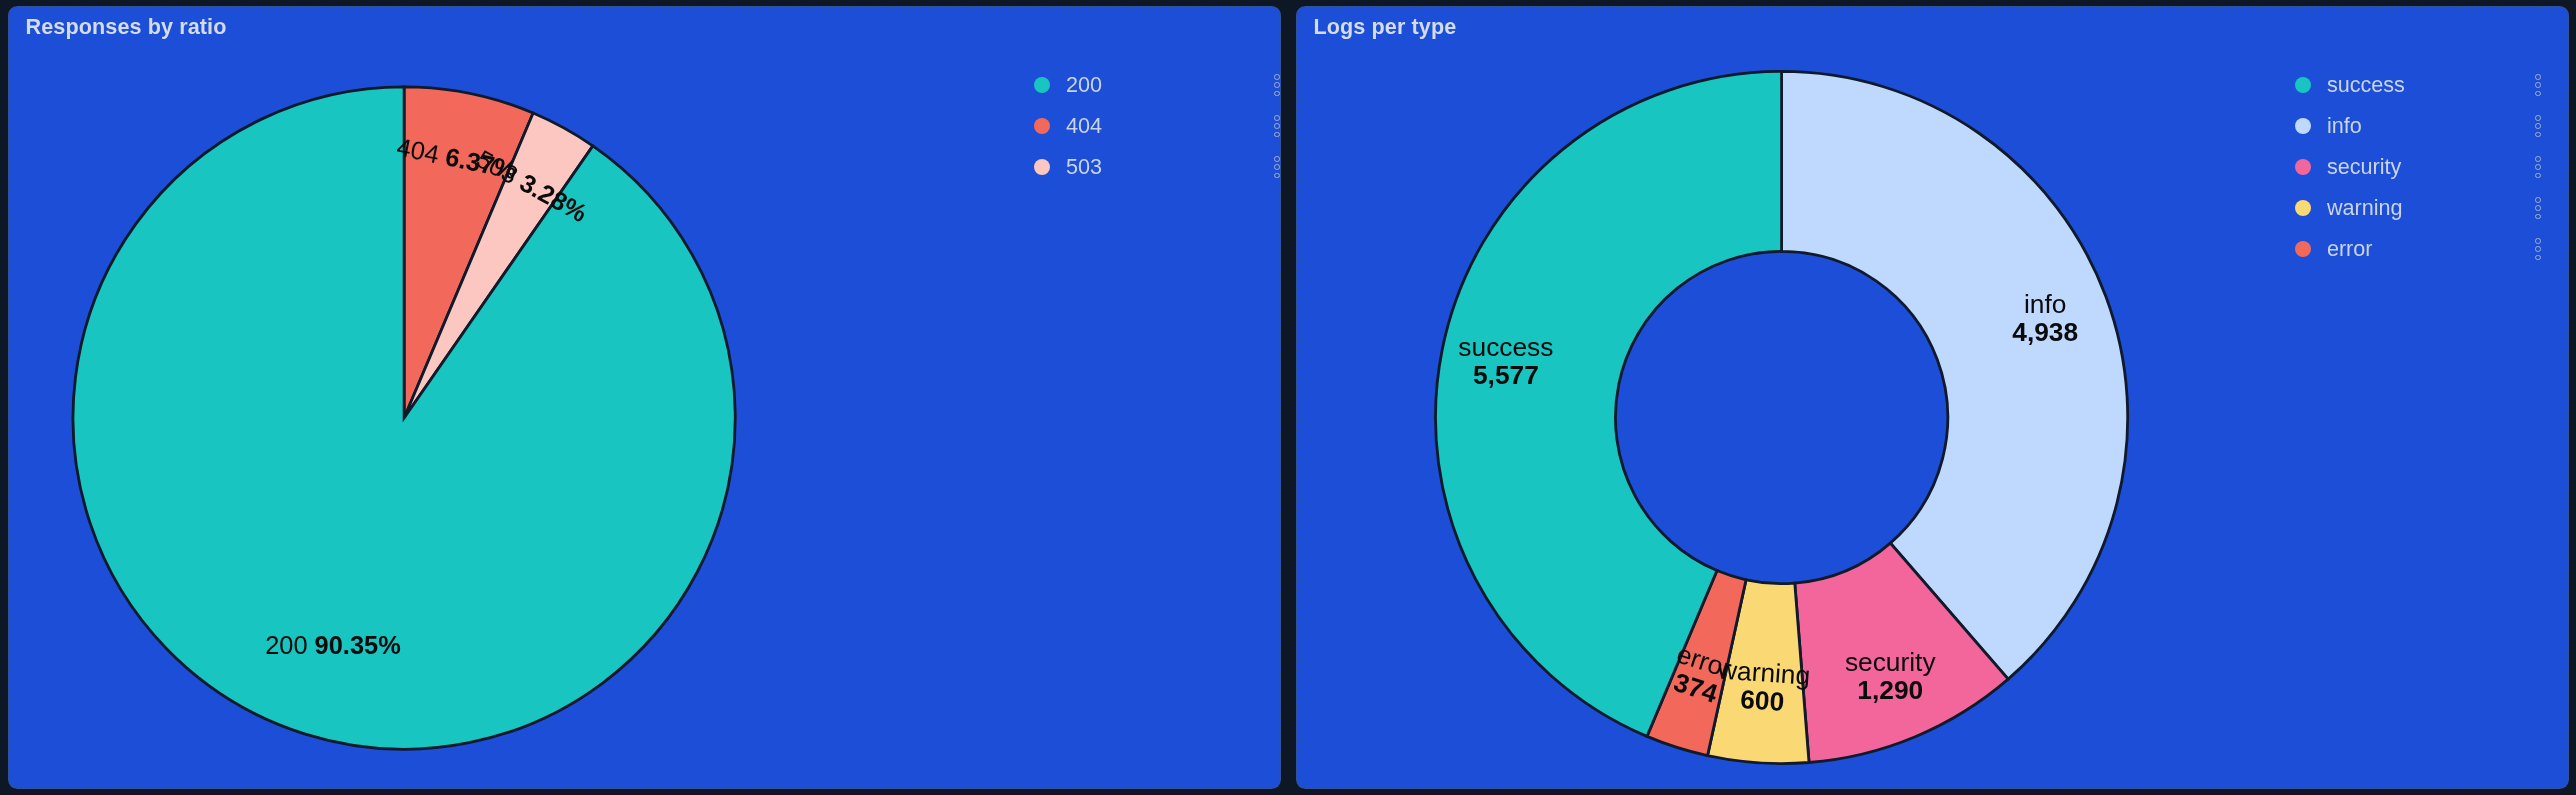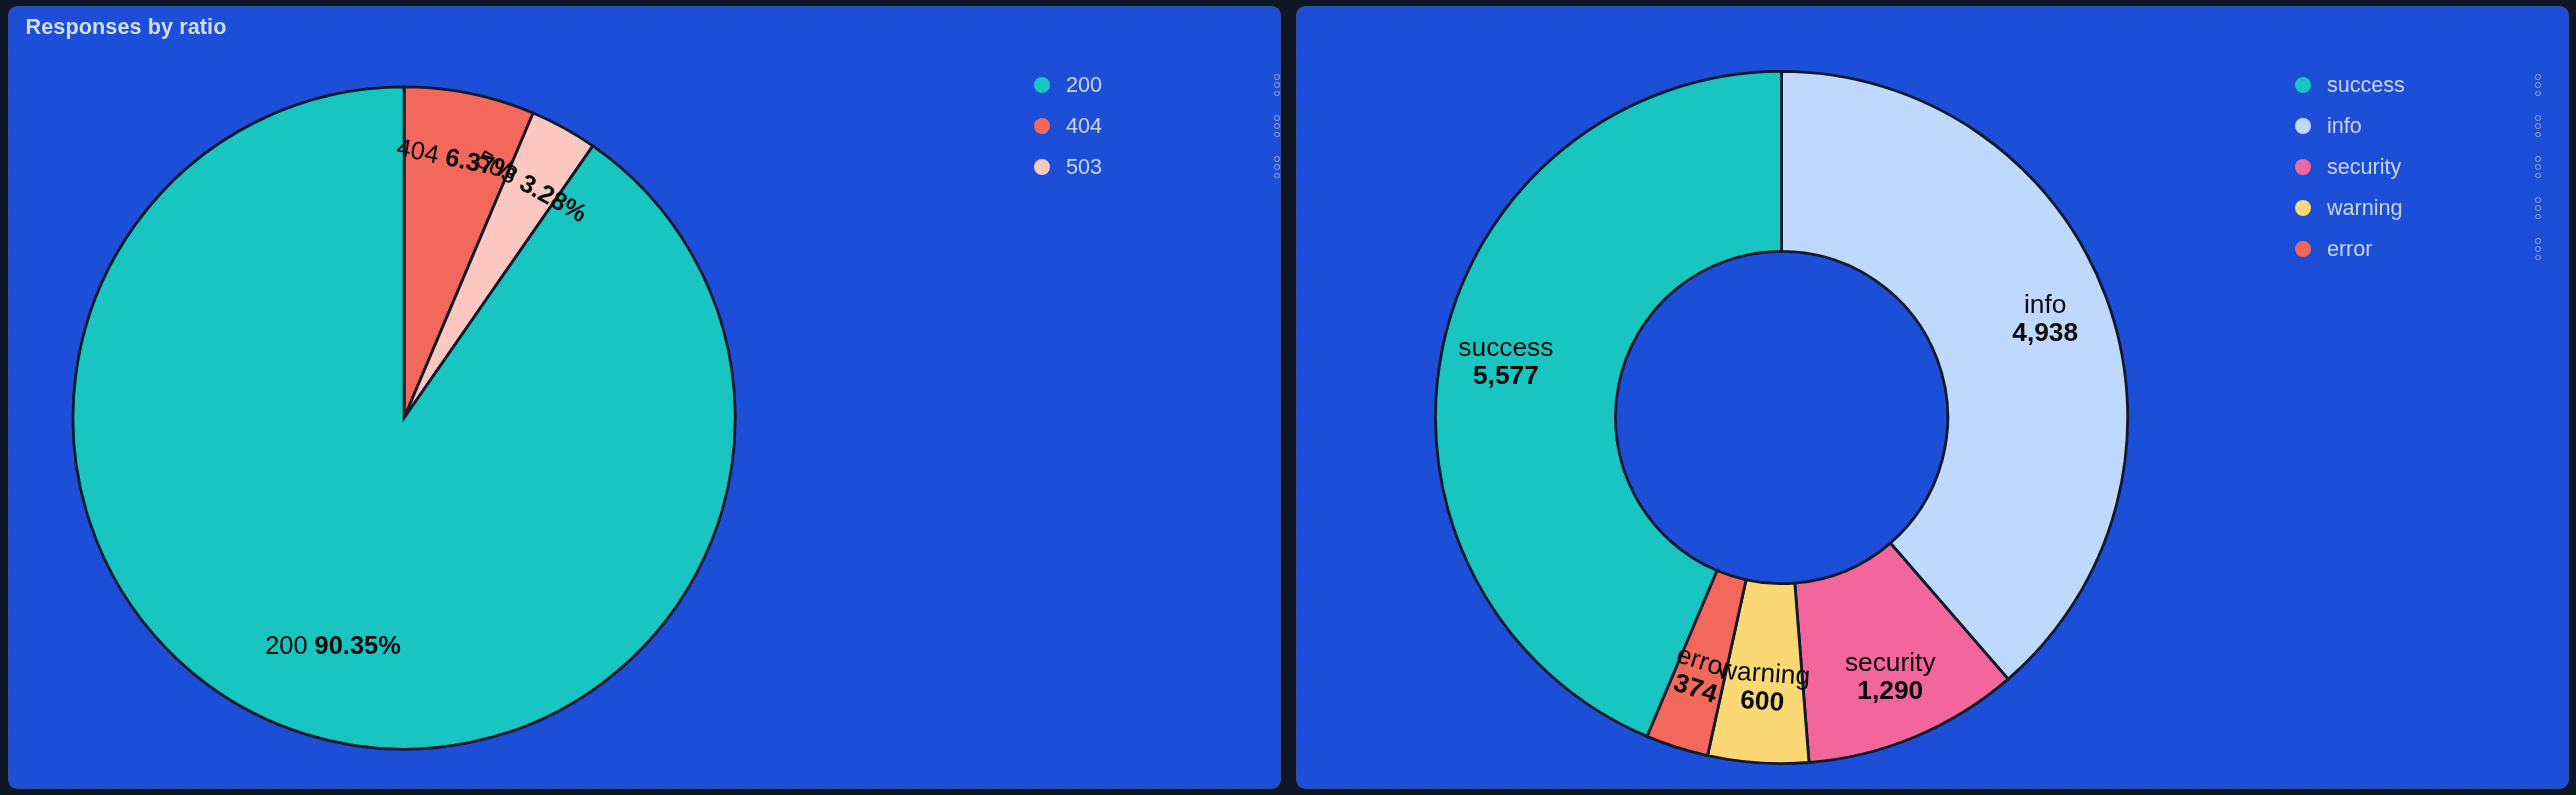--- a/index.html
+++ b/index.html
@@ -150,20 +150,23 @@
               <i></i>
               <i></i>
             </span>
         </div>
 
       </div>
     </div>
   </div>
 
   <div class="panel">
+    <div class="panel-header">
+      <span class="panel-title">Logs per type</span>
+    </div>
     <div class="panel-body">
       <div class="chart-area">
         <svg class="chart-svg" id="svg-donut" width="960" height="743" viewBox="0 0 1020 790">
             <path d="M 500 27 A 368 368 0 0 1 740.8986106192187 673.1939240920442 L 615.631333097225 528.5330835641812 A 176.64 176.64 0 0 0 500 218.36 Z" fill="#BFD8FD" stroke="#111A2B" stroke-width="3"></path>
             <path d="M 740.8986106192187 673.1939240920442 A 368 368 0 0 1 529.1908572544406 761.8404201458052 L 514.0116114821316 571.0834016699864 A 176.64 176.64 0 0 0 615.631333097225 528.5330835641812 Z" fill="#F2669C" stroke="#111A2B" stroke-width="3"></path>
             <path d="M 529.1908572544406 761.8404201458052 A 368 368 0 0 1 421.271758961607 754.4799911858804 L 462.2104443015714 567.5503957692226 A 176.64 176.64 0 0 0 514.0116114821316 571.0834016699864 Z" fill="#FAD873" stroke="#111A2B" stroke-width="3"></path>
             <path d="M 421.271758961607 754.4799911858804 A 368 368 0 0 1 356.866791397872 734.0234277970472 L 431.2960598709786 557.7312453425827 A 176.64 176.64 0 0 0 462.2104443015714 567.5503957692226 Z" fill="#F2695C" stroke="#111A2B" stroke-width="3"></path>
             <path d="M 356.866791397872 734.0234277970472 A 368 368 0 0 1 499.99999999999994 27 L 499.99999999999994 218.36 A 176.64 176.64 0 0 0 431.2960598709786 557.7312453425827 Z" fill="#18C5C0" stroke="#111A2B" stroke-width="3"></path>
             <g transform="translate(780.2683401902862,290.51704026425136) rotate(0)">
               <text x="0" y="-6.16" text-anchor="middle" font-family="&quot;Liberation Sans&quot;, sans-serif" font-size="28" fill="#0B0B0B">info</text>

